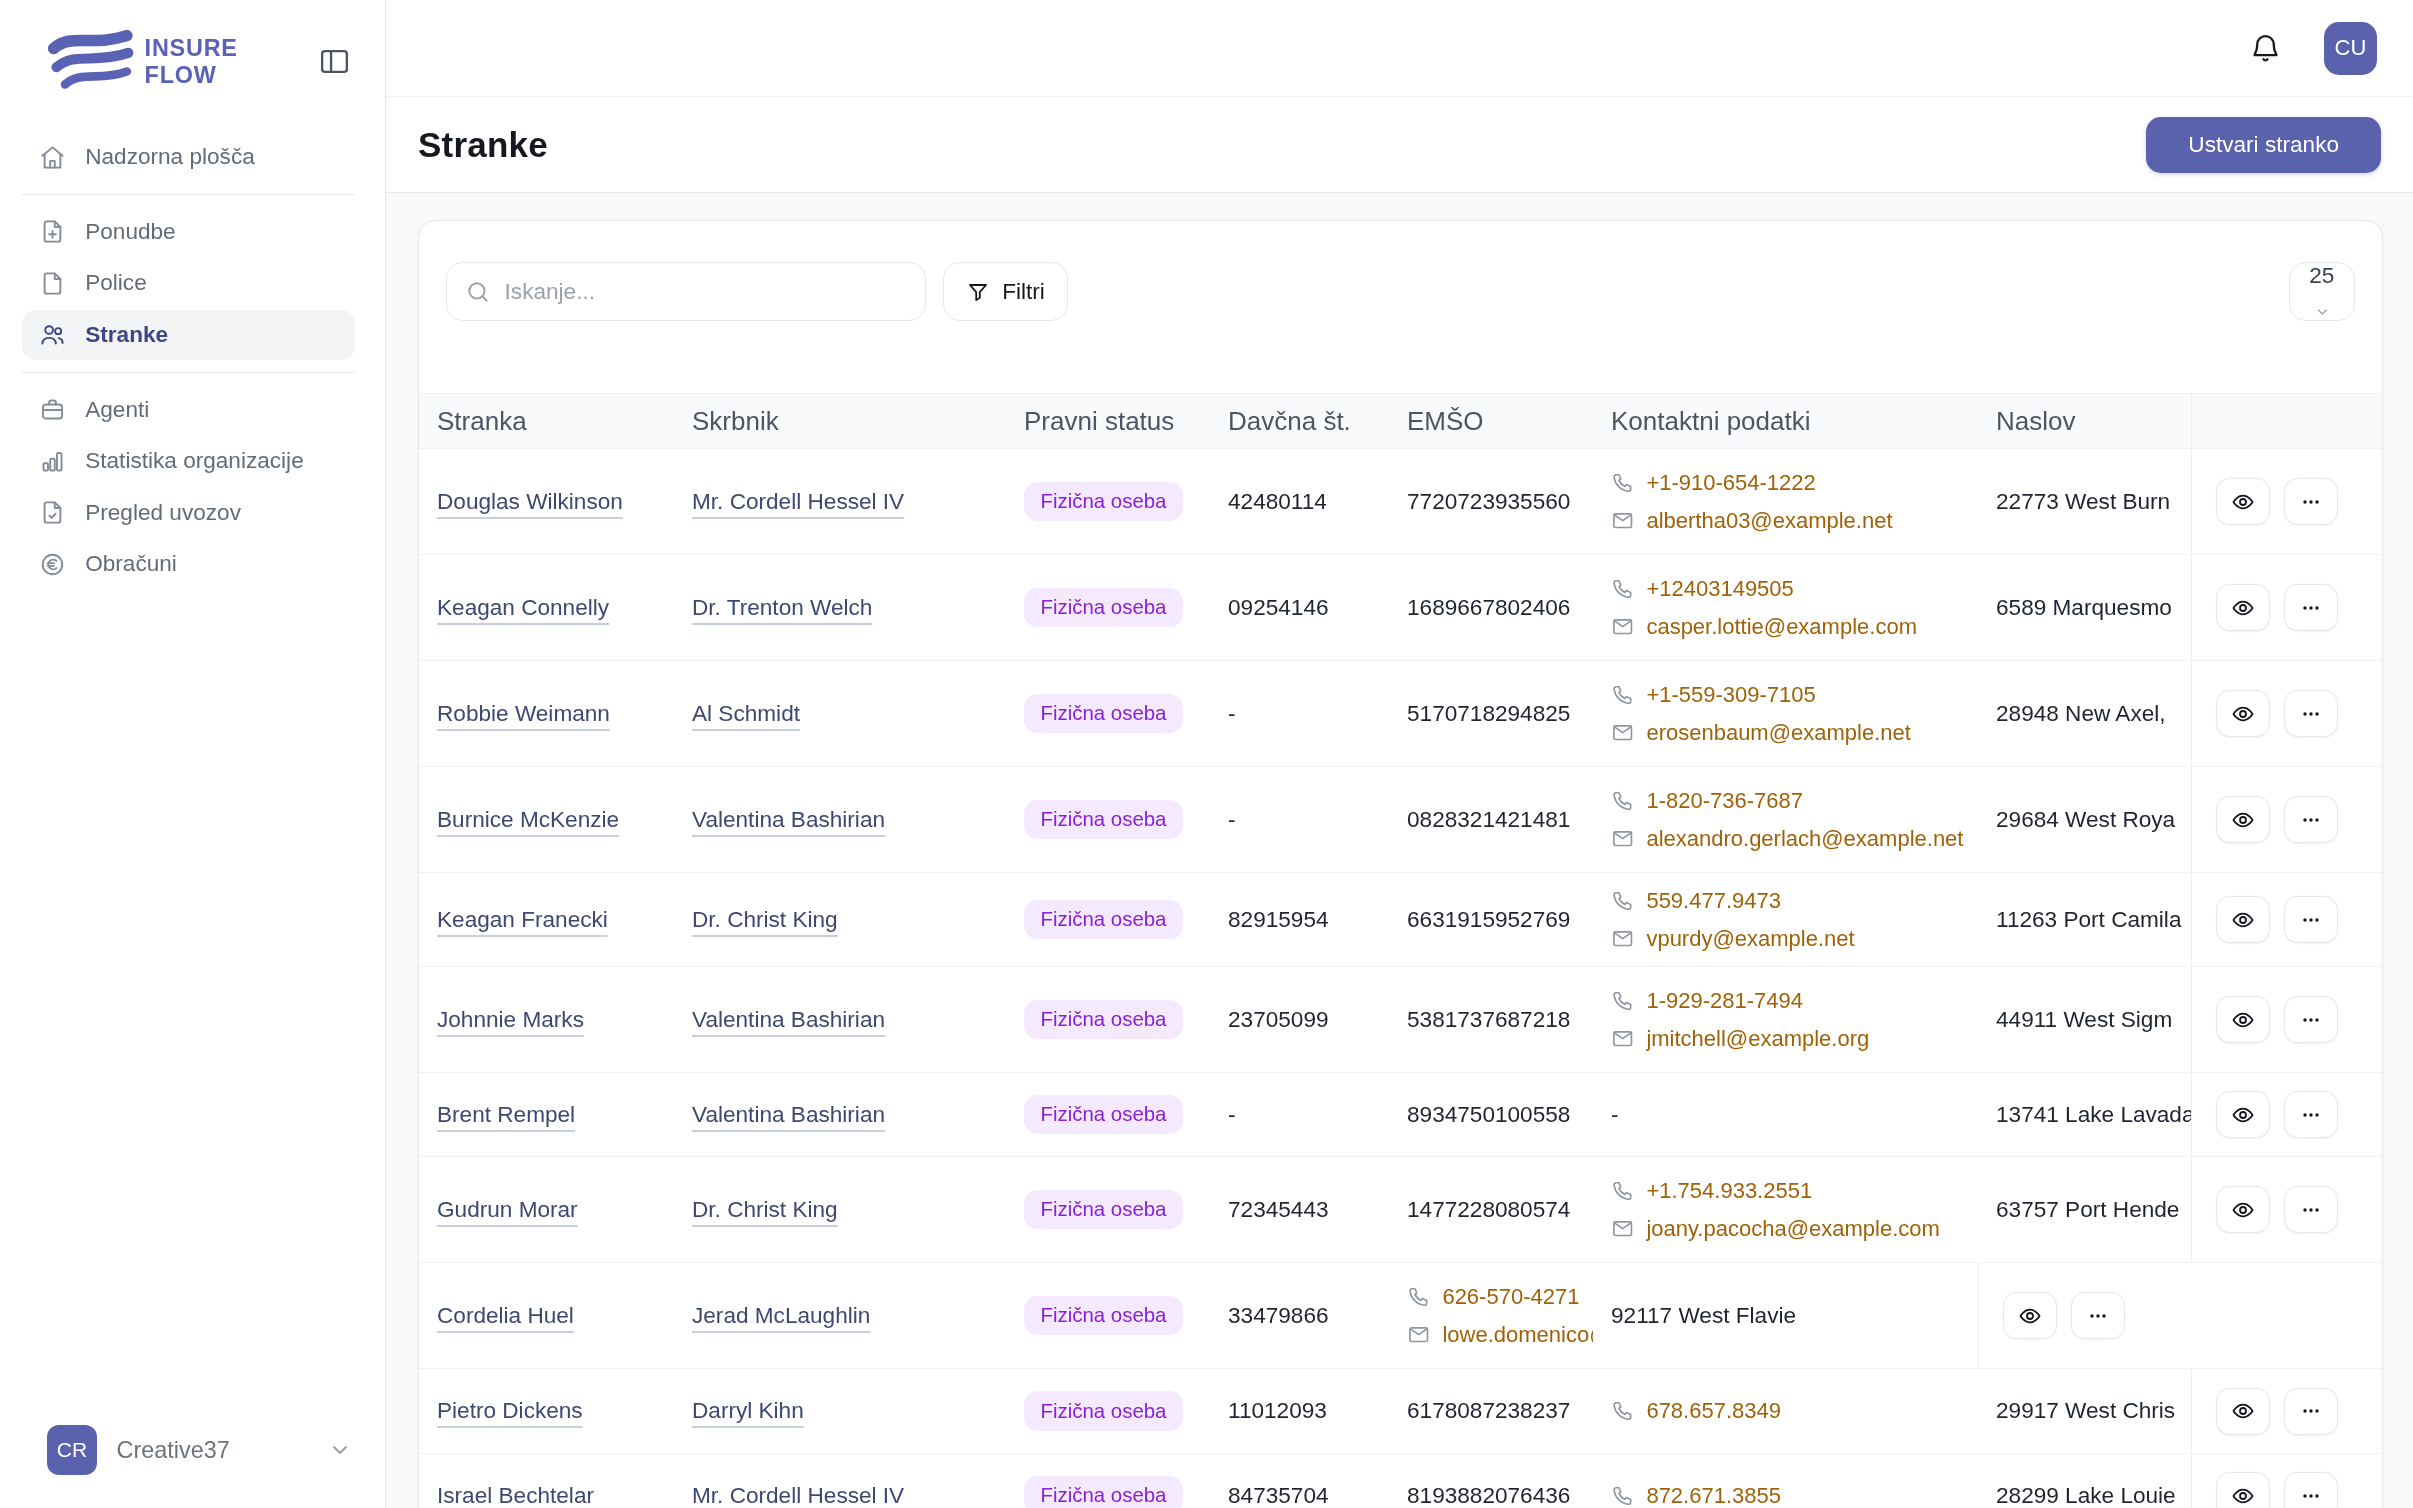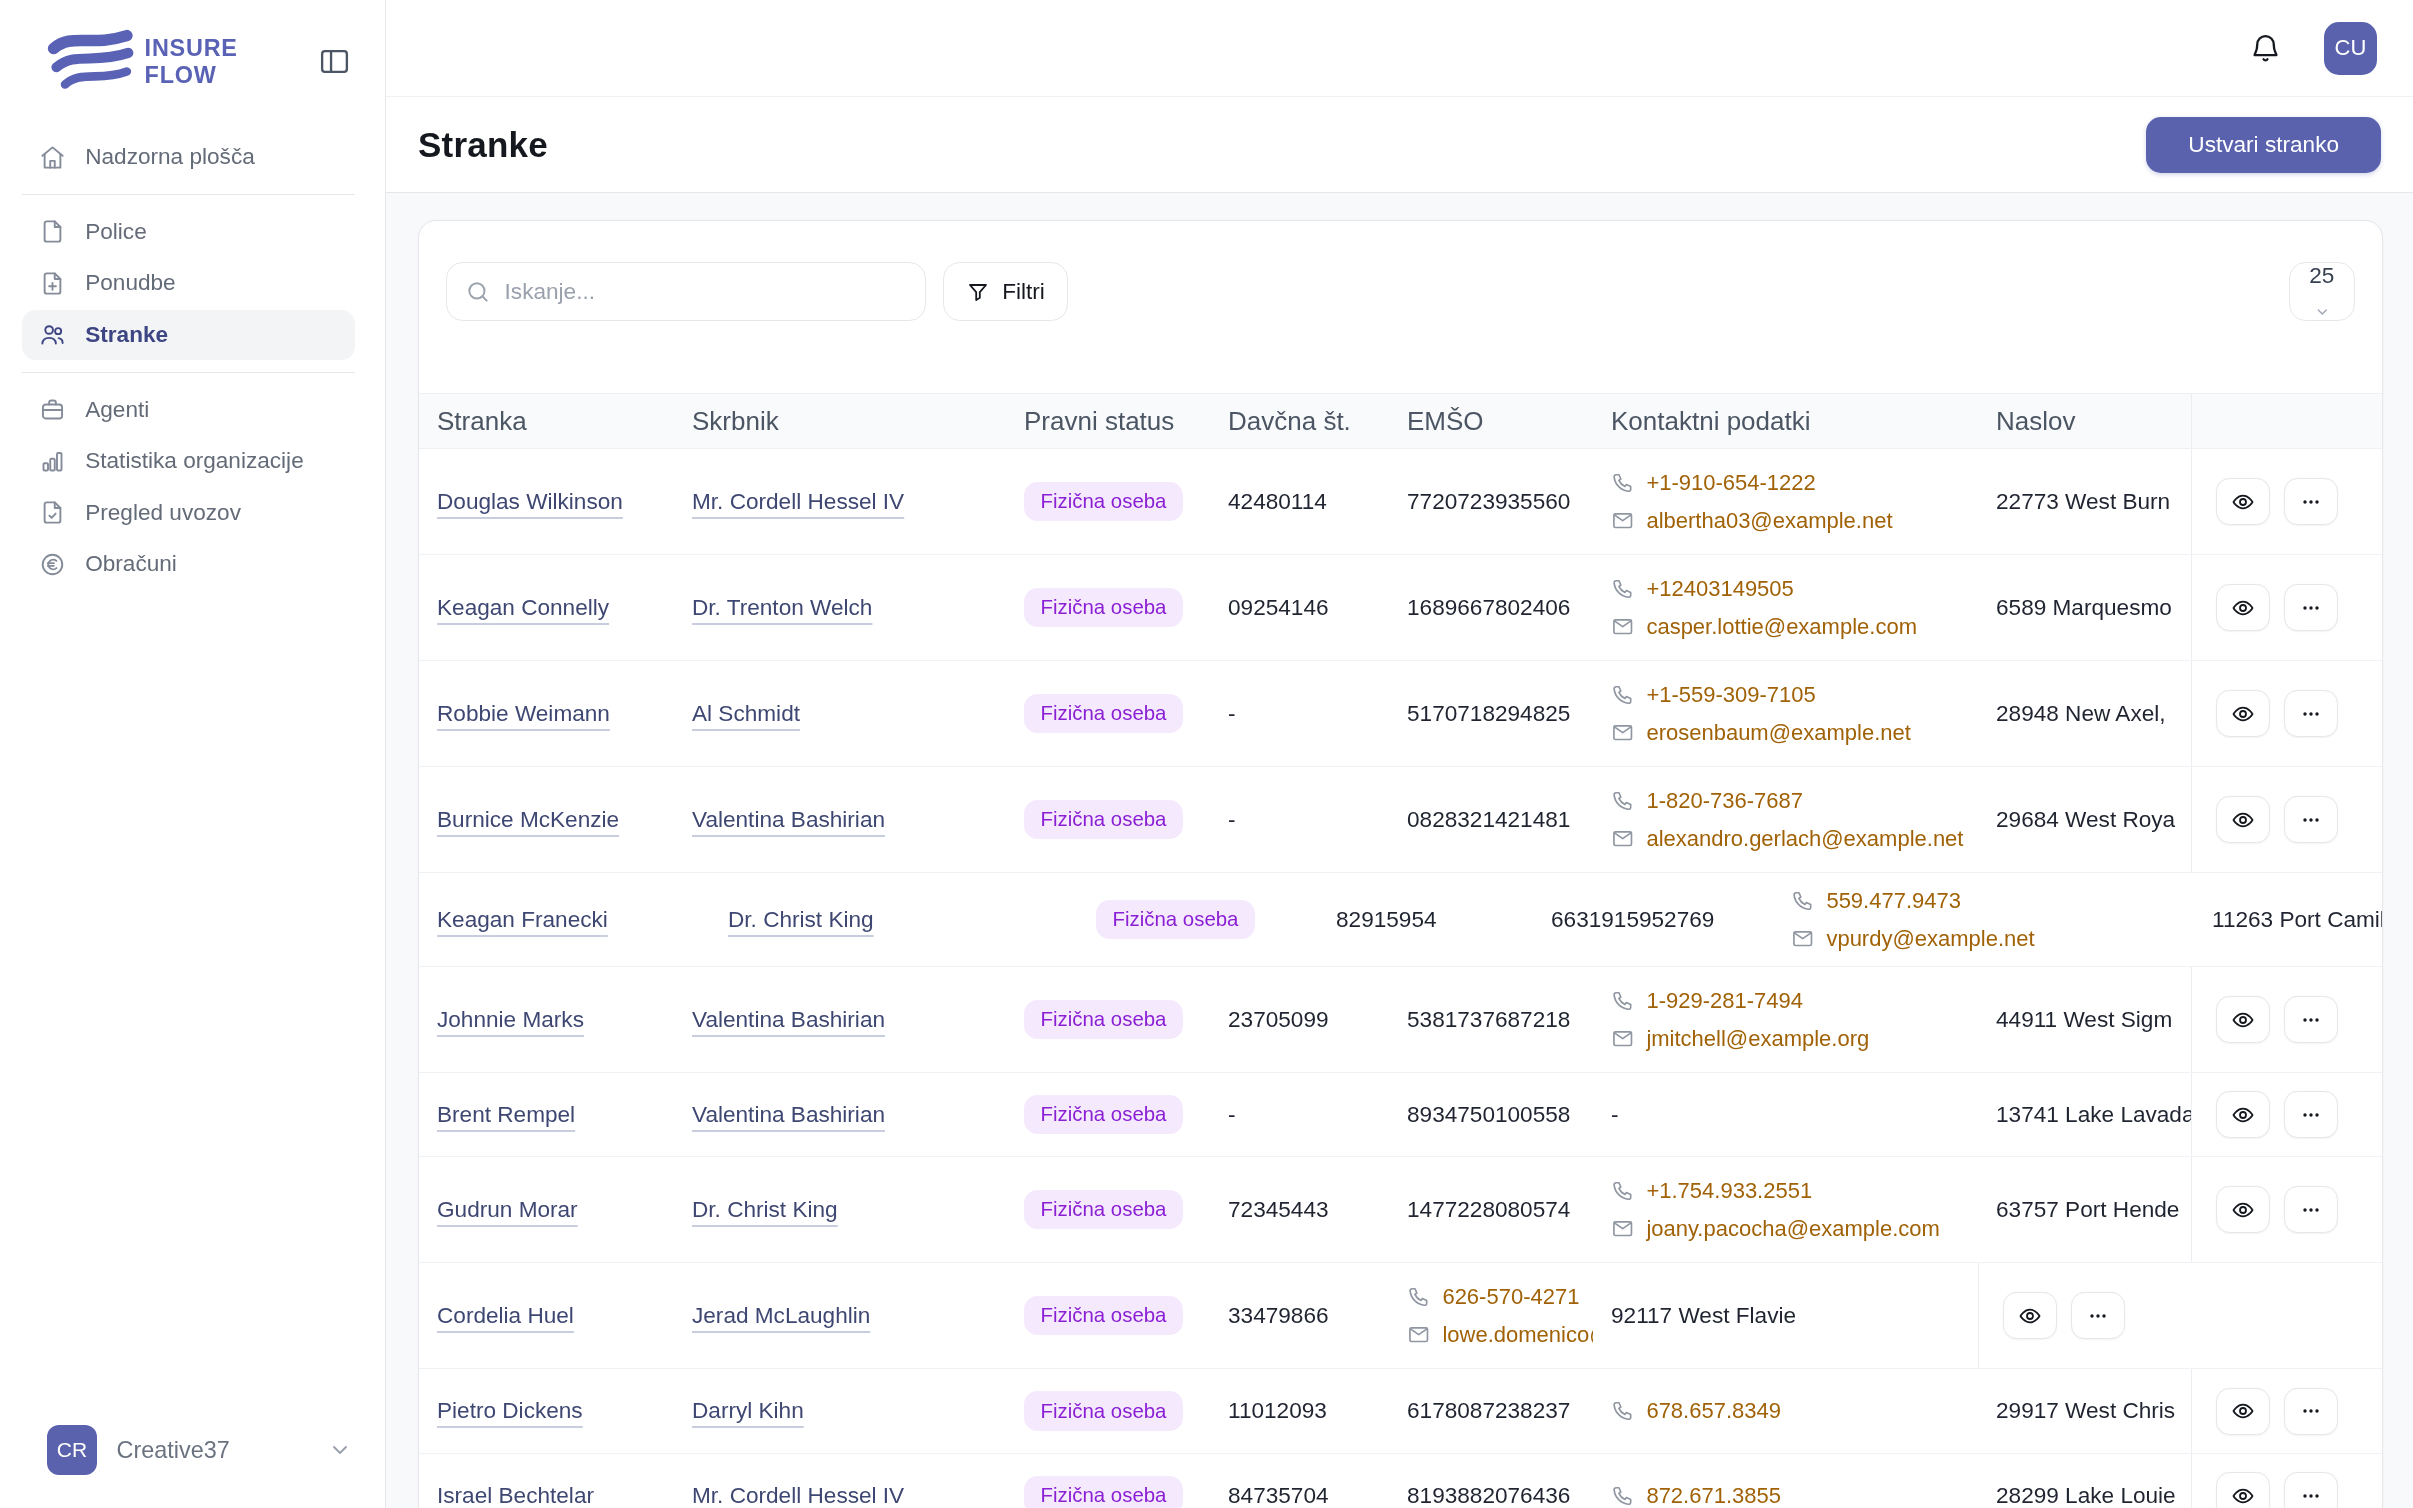--- a/index.html
+++ b/index.html
@@ -71,21 +71,21 @@
   
   .tbl { width:1965px; }
   .thead, .trow { display:grid;
     grid-template-columns:255px 332px 204px 179px 204px 385px 213px 192px; }
   .thead { background:#f9fafb; border-top:0.8px solid #eef0f3; border-bottom:0.8px solid #eef0f3;
     height:56px; align-items:center; }
   .th { font-size:26px; color:#4b5563; padding-left:18px; white-space:nowrap; overflow:hidden; }
   .th.actions-h { border-left:0.8px solid #eceef2; height:100%; }
   .trow { border-bottom:0.8px solid #f0f2f5; height:106px; align-items:center; }
   .trow.short { height:84px; }
-  .trow.r5 { height:94px;gap:36px; }
+  .trow.r5 { height:94px; }
   .trow.r10 { height:85px; }
   .td { padding-left:18px; font-size:22.6px; color:#1f2430; white-space:nowrap; overflow:hidden;
     align-self:stretch; display:flex; align-items:center; }
   .cell-link { color:#3e4772; text-decoration:underline; text-decoration-color:#c8cedd;
     text-decoration-thickness:1.5px; text-underline-offset:8.3px; cursor:pointer; }
   .badge { background:#f5e9fe; color:#8a1fd4; font-size:20.4px; padding:8.3px 16.6px;
     border-radius:13.6px; }
   .contact-cell { flex-direction:column; align-items:flex-start; justify-content:center; gap:12px; }
   .cline { display:flex; align-items:center; gap:12px; font-size:22px; color:#a16207; }
   .cline svg { width:23.4px; height:23.4px; color:#8f96a1; flex:none; }
@@ -127,30 +127,30 @@
             <path d="M5 9.2V21h14V9.2"></path>
             <path d="M10 21v-6h4v6"></path>
           </svg>
         <span>Nadzorna plošča</span>
       </div>
       <div class="nav-divider" style="margin-left:0;margin-right:0;"></div>
       <div class="nav-item">
         <svg viewBox="0 0 24 24" fill="none" stroke="currentColor" stroke-width="1.7" stroke-linecap="round" stroke-linejoin="round">
             <path d="M14 3H7a2 2 0 0 0-2 2v14a2 2 0 0 0 2 2h10a2 2 0 0 0 2-2V8z"></path>
             <path d="M14 3v5h5"></path>
-          </svg>
-        <span>Police</span>
+            <path d="M12 11.5v6M9 14.5h6"></path>
+          </svg>
+        <span>Ponudbe</span>
       </div>
       <div class="nav-item">
         <svg viewBox="0 0 24 24" fill="none" stroke="currentColor" stroke-width="1.7" stroke-linecap="round" stroke-linejoin="round">
             <path d="M14 3H7a2 2 0 0 0-2 2v14a2 2 0 0 0 2 2h10a2 2 0 0 0 2-2V8z"></path>
             <path d="M14 3v5h5"></path>
-            <path d="M12 11.5v6M9 14.5h6"></path>
-          </svg>
-        <span>Ponudbe</span>
+          </svg>
+        <span>Police</span>
       </div>
       <div class="nav-item active">
         <svg viewBox="0 0 24 24" fill="none" stroke="currentColor" stroke-width="1.7" stroke-linecap="round" stroke-linejoin="round">
             <circle cx="9" cy="8" r="3.4"></circle>
             <path d="M3 20c.2-3.2 2.7-5 6-5s5.8 1.8 6 5"></path>
             <circle cx="17" cy="9" r="2.7"></circle>
             <path d="M17.5 15.2c2.4.4 3.5 2 3.5 4.3"></path>
           </svg>
         <span>Stranke</span>
       </div>

